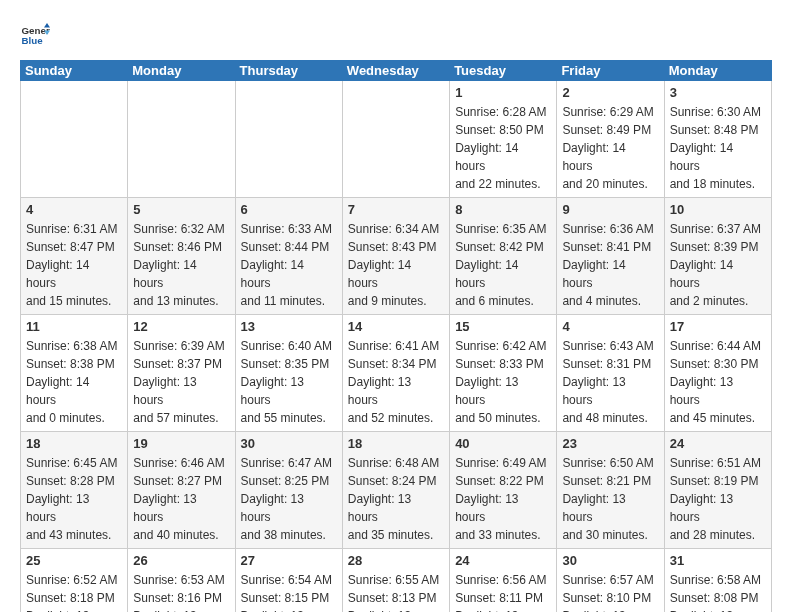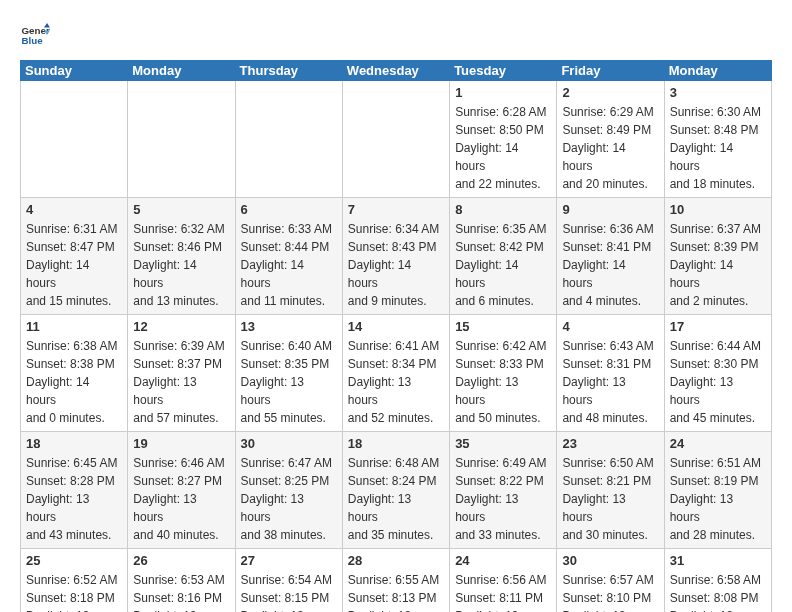--- a/index.html
+++ b/index.html
@@ -198,21 +198,21 @@
         </td>
         <td>
           <span class="day-number">30</span>
           <div class="day-info">Sunrise: 6:47 AM<br>Sunset: 8:25 PM<br>Daylight: 13 hours<br>and 38 minutes.</div>
         </td>
         <td>
           <span class="day-number">18</span>
           <div class="day-info">Sunrise: 6:48 AM<br>Sunset: 8:24 PM<br>Daylight: 13 hours<br>and 35 minutes.</div>
         </td>
         <td>
-          <span class="day-number">35</span>
+          <span class="day-number">40</span>
           <div class="day-info">Sunrise: 6:49 AM<br>Sunset: 8:22 PM<br>Daylight: 13 hours<br>and 33 minutes.</div>
         </td>
         <td>
           <span class="day-number">23</span>
           <div class="day-info">Sunrise: 6:50 AM<br>Sunset: 8:21 PM<br>Daylight: 13 hours<br>and 30 minutes.</div>
         </td>
         <td>
           <span class="day-number">24</span>
           <div class="day-info">Sunrise: 6:51 AM<br>Sunset: 8:19 PM<br>Daylight: 13 hours<br>and 28 minutes.</div>
         </td>

